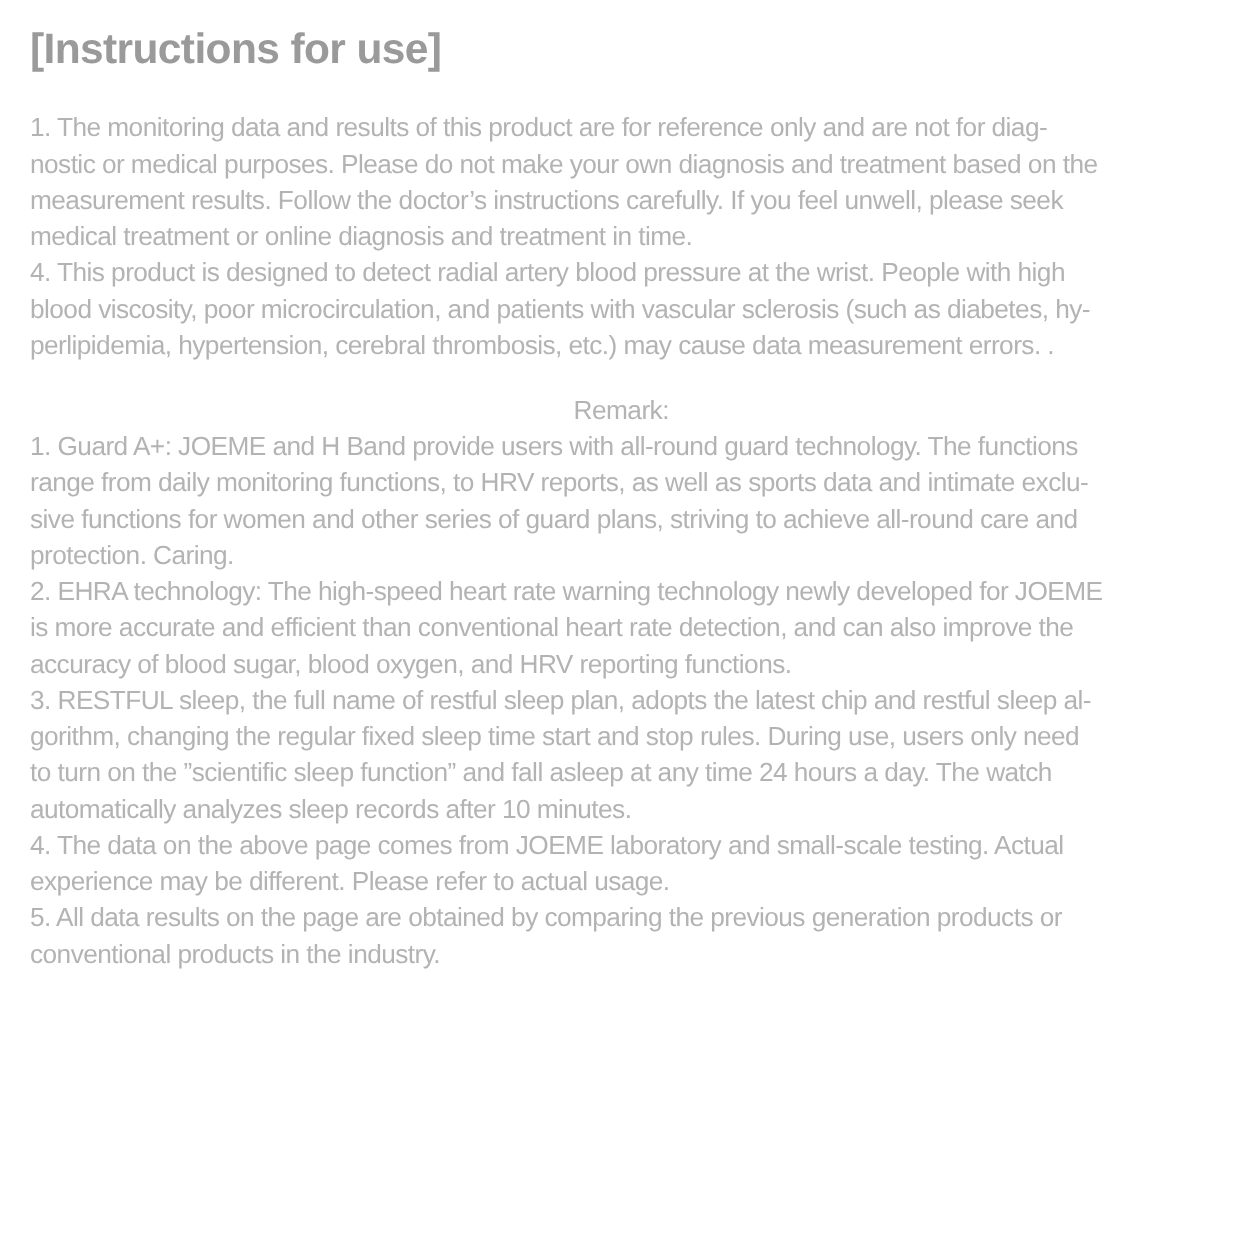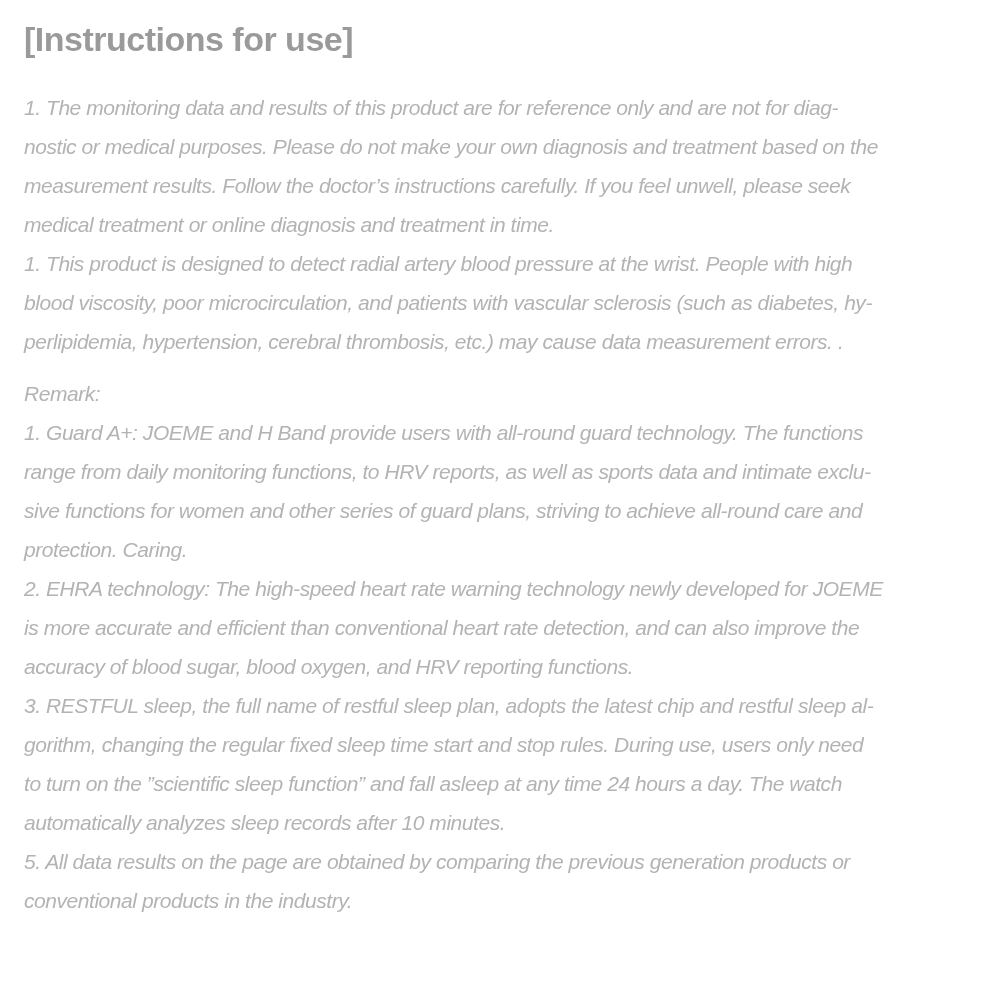--- a/index.html
+++ b/index.html
@@ -25,56 +25,58 @@
     font-size: 34px;
     line-height: 42px;
     font-weight: 600;
     letter-spacing: -0.5px;
     color: #9a9a9a;
     font-family: "Liberation Sans", sans-serif;
   }
   .para {
     margin: 0;
     font-size: 21px;
-    line-height: 39px;
+    line-height: 29px;
     font-weight: 400;
     letter-spacing: -0.45px;
     color: #b3b3b3;
     white-space: pre-line; 
-    font-style: italic;
   }
   .remark-heading {
-    margin-top: 13px;
+    margin-top: 23px;
+    text-align: center;
   }
 </style>
 </head>
 <body>
 
 <div class="page">
   <h1 class="title">[Instructions for use]</h1>
 
   <div>
     <p class="para">1. The monitoring data and results of this product are for reference only and are not for diag-
 nostic or medical purposes. Please do not make your own diagnosis and treatment based on the
 measurement results. Follow the doctor’s instructions carefully. If you feel unwell, please seek
 medical treatment or online diagnosis and treatment in time.</p>
-    <p class="para">1. This product is designed to detect radial artery blood pressure at the wrist. People with high
+    <p class="para">4. This product is designed to detect radial artery blood pressure at the wrist. People with high
 blood viscosity, poor microcirculation, and patients with vascular sclerosis (such as diabetes, hy-
 perlipidemia, hypertension, cerebral thrombosis, etc.) may cause data measurement errors. .</p>
   </div>
 
   <div>
     <p class="para remark-heading">Remark:</p>
     <p class="para">1. Guard A+: JOEME and H Band provide users with all-round guard technology. The functions
 range from daily monitoring functions, to HRV reports, as well as sports data and intimate exclu-
 sive functions for women and other series of guard plans, striving to achieve all-round care and
 protection. Caring.</p>
     <p class="para">2. EHRA technology: The high-speed heart rate warning technology newly developed for JOEME
 is more accurate and efficient than conventional heart rate detection, and can also improve the
 accuracy of blood sugar, blood oxygen, and HRV reporting functions.</p>
     <p class="para">3. RESTFUL sleep, the full name of restful sleep plan, adopts the latest chip and restful sleep al-
 gorithm, changing the regular fixed sleep time start and stop rules. During use, users only need
 to turn on the ”scientific sleep function” and fall asleep at any time 24 hours a day. The watch
 automatically analyzes sleep records after 10 minutes.</p>
+    <p class="para">4. The data on the above page comes from JOEME laboratory and small-scale testing. Actual
+experience may be different. Please refer to actual usage.</p>
     <p class="para">5. All data results on the page are obtained by comparing the previous generation products or
 conventional products in the industry.</p>
   </div>
 </div>
 
 </body></html>

